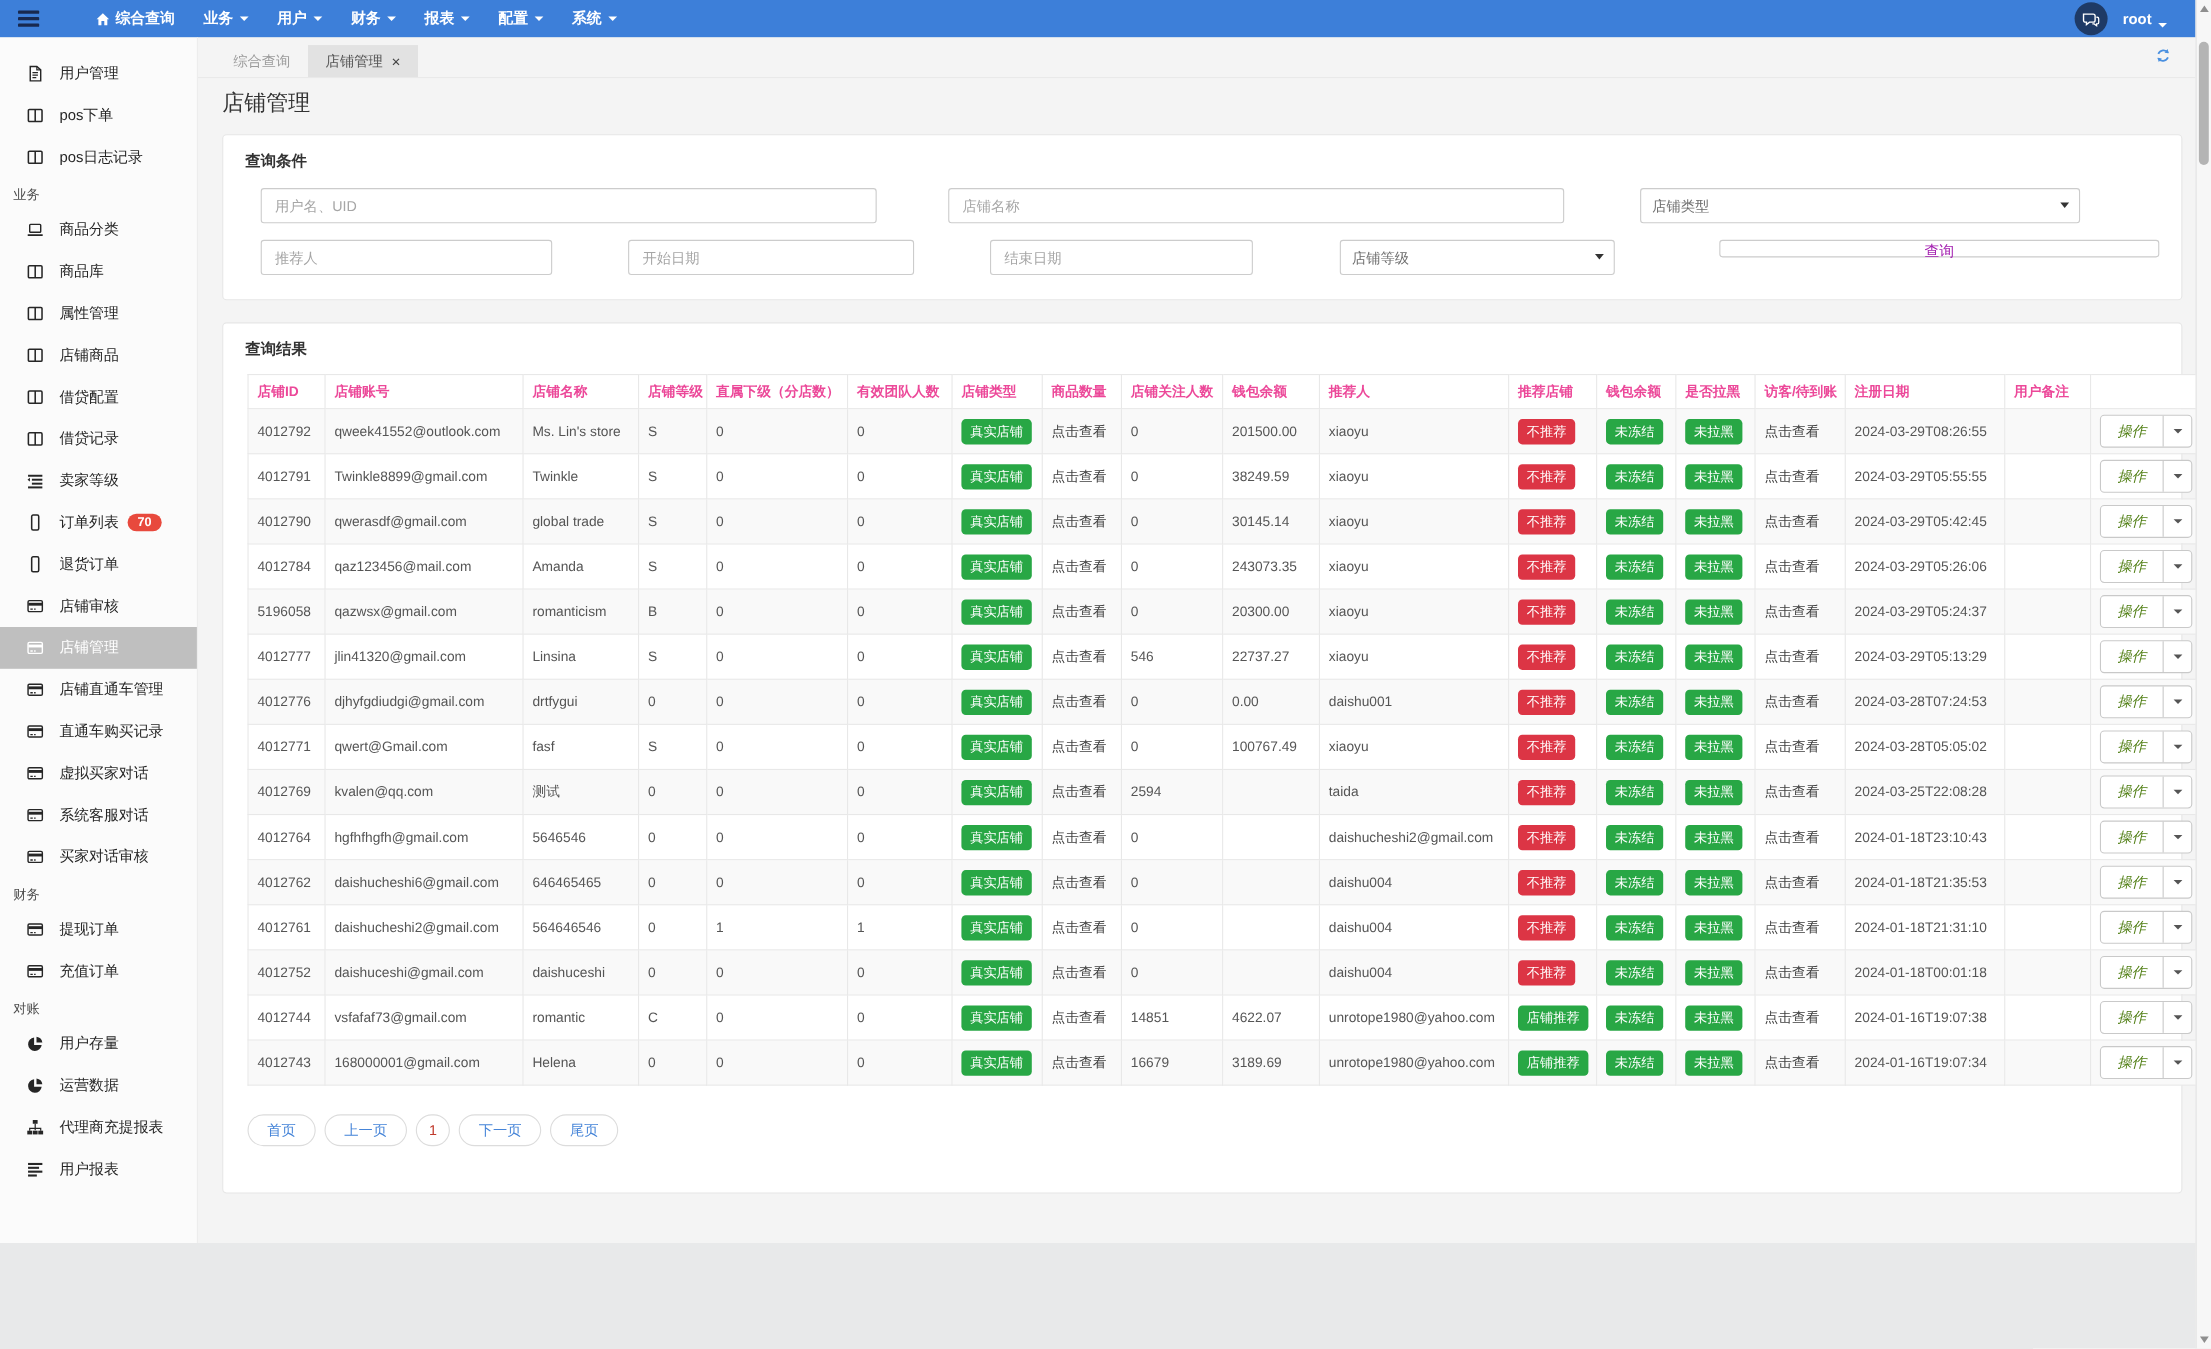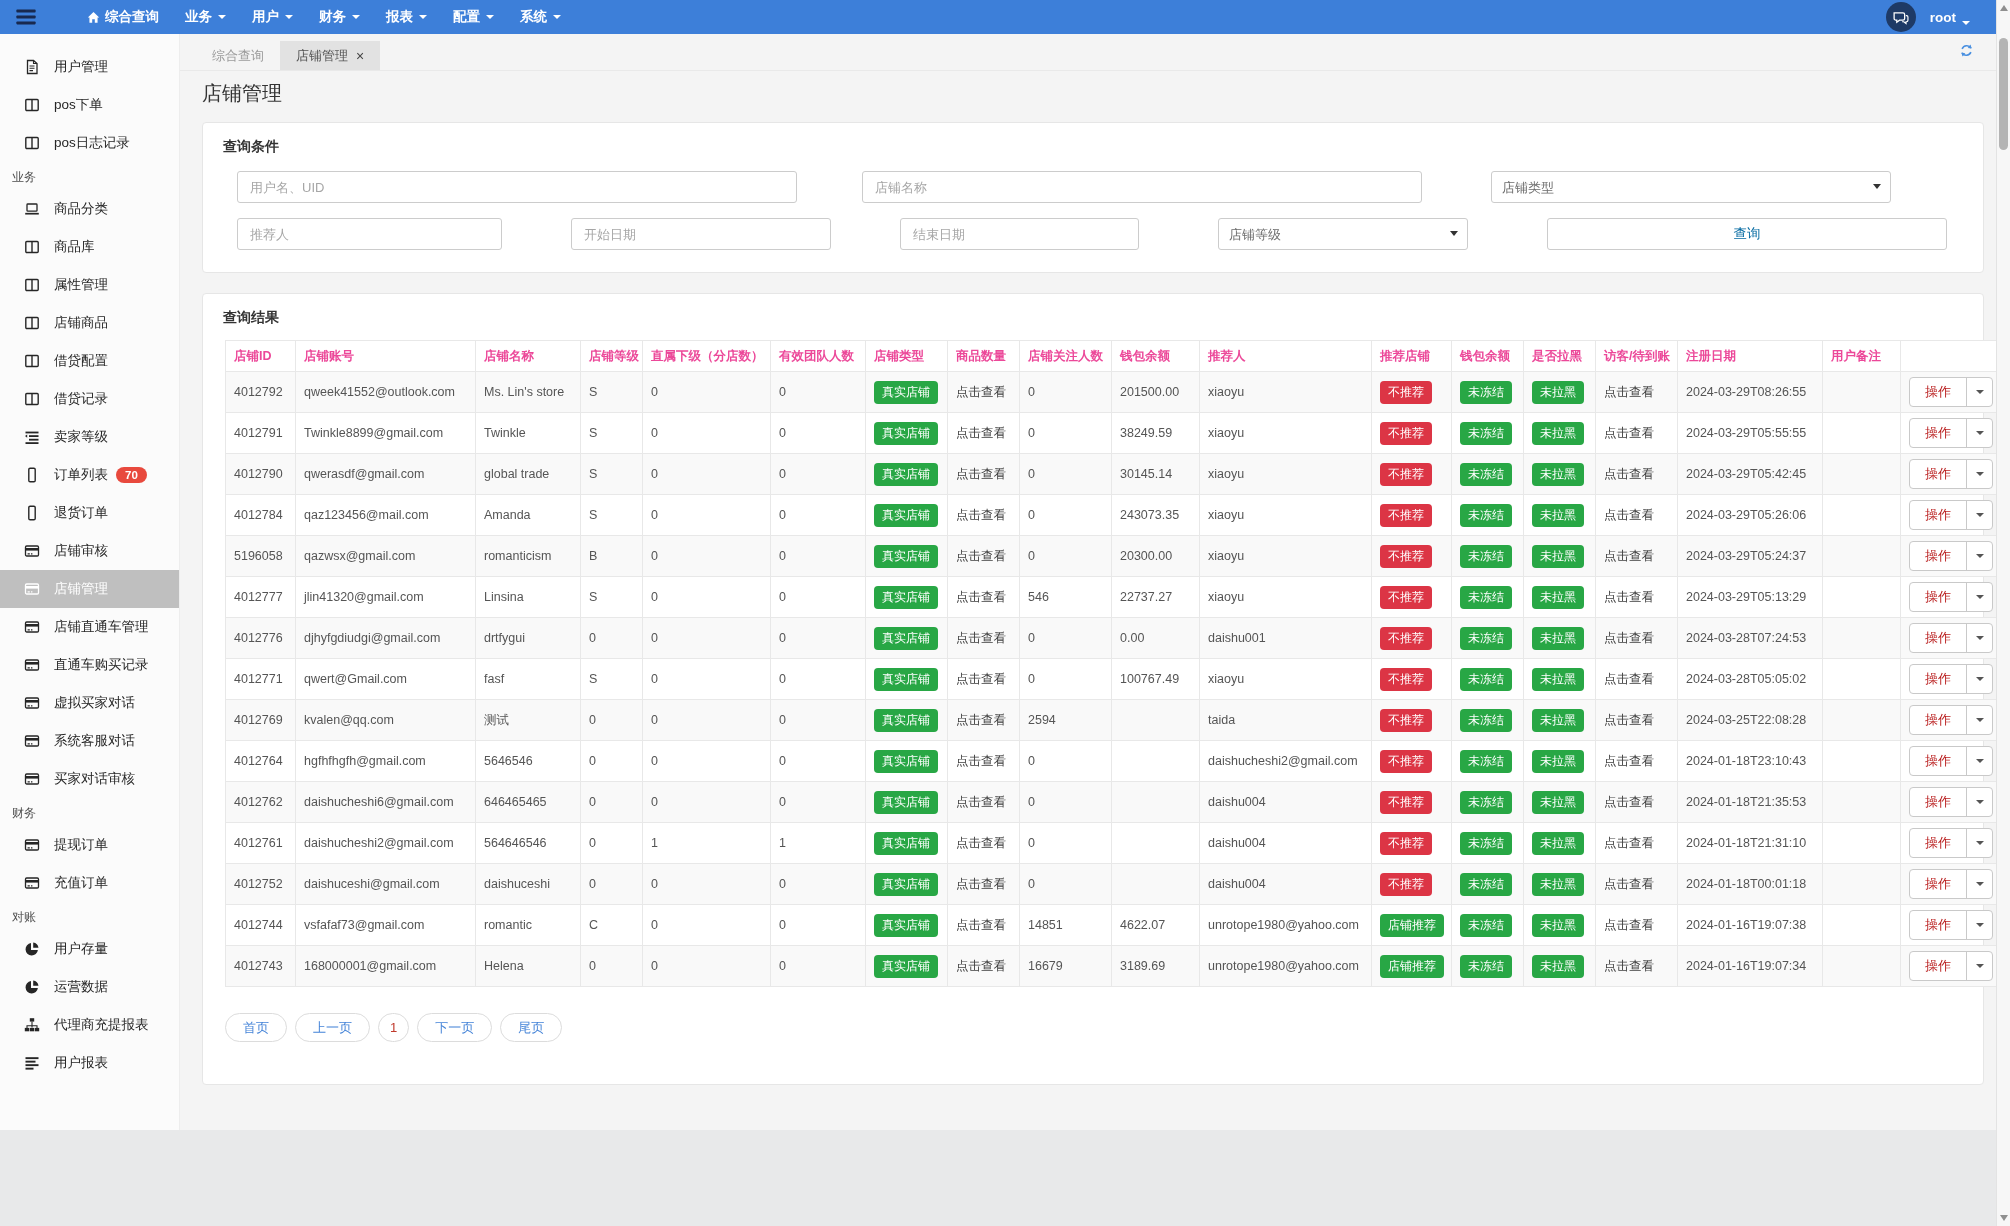--- a/index.html
+++ b/index.html
@@ -66,38 +66,38 @@
   .form-row input { height:32px; border:1px solid #ccc; border-radius:3px; padding:0 12px;
     font-size:13px; color:#333; background:#fff; font-family:inherit; }
   .form-row input::placeholder { color:#a6a6a6; }
   .sel { position:relative; }
   .sel select { width:100%; height:32px; border:1px solid #ccc; border-radius:3px;
     background:#fff; color:#6d6d6d; font-size:13px; padding:0 28px 0 10px;
     appearance:none; -webkit-appearance:none; font-family:inherit; }
   .sel .sel-caret { position:absolute; right:10px; top:13px; width:0; height:0;
     border-left:4.5px solid transparent; border-right:4.5px solid transparent;
     border-top:5.5px solid #333; pointer-events:none; }
-  .btn-query { height:32px; border:1px solid #ccc; border-radius:3px; background:#fff;
-    color:#0369a1; font-size:13.5px; cursor:pointer; font-family:inherit; }
+  .btn-query { height:16px; border:1px solid #ccc; border-radius:3px; background:#fff;
+    color:#a21caf; font-size:13.5px; cursor:pointer; font-family:inherit;margin-left:16px; }
 
   
   table.grid { width:calc(100% - 44px); margin:4px 22px 0; border-collapse:collapse;
     table-layout:fixed; font-size:12.5px; color:#555; }
   .grid th, .grid td { border:1px solid #e8e8e8; padding:0 8px; text-align:left;
     overflow:hidden; white-space:nowrap; }
   .grid th { height:31px; font-weight:bold; color:#ec4899; background:#fff; }
   .grid td { height:41px; }
   .grid tbody tr:nth-child(odd) { background:#f9f9f9; }
   .bdg { display:inline-block; padding:3px 8px; border-radius:4px; color:#fff; font-size:12px; }
   .bdg.success { background:#28a745; }
   .bdg.danger { background:#dc3545; }
   .lnk { color:#404040; cursor:pointer; }
   .op-btn { display:inline-flex; border:1px solid #c9c9c9; border-radius:4px; background:#fff;
     height:30px; align-items:stretch; cursor:pointer; }
-  .op-main { padding:0 15px; line-height:28px; font-size:13px; color:#b91c1c; }
+  .op-main { padding:0 15px; line-height:28px; font-size:13px; color:#4d7c0f;font-style:italic; }
   .op-caret-box { width:26px; border-left:1px solid #c9c9c9; display:flex; align-items:center; justify-content:center; }
   .op-caret { width:0; height:0; border-left:4px solid transparent; border-right:4px solid transparent;
     border-top:4.5px solid #555; }
 
   
   .pagination { display:flex; gap:8px; margin:26px 0 0 22px; }
   .pg { height:29px; min-width:30px; padding:0 17px; border:1px solid #dcdcdc; border-radius:15px;
     background:#fff; color:#4584d8; font-size:13px; display:flex; align-items:center;
     justify-content:center; cursor:pointer; }
   .pg.current { padding:0 11px; color:#c0392b; }

